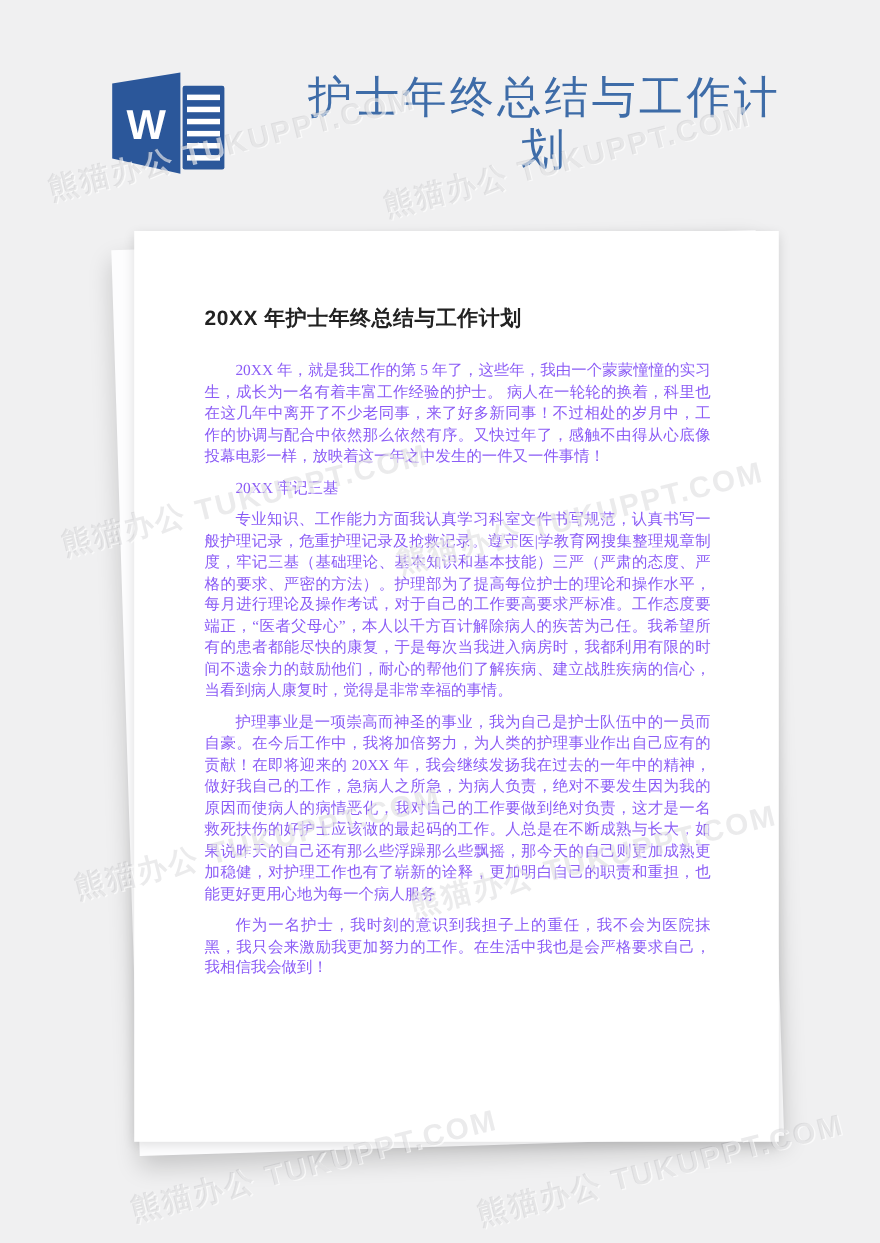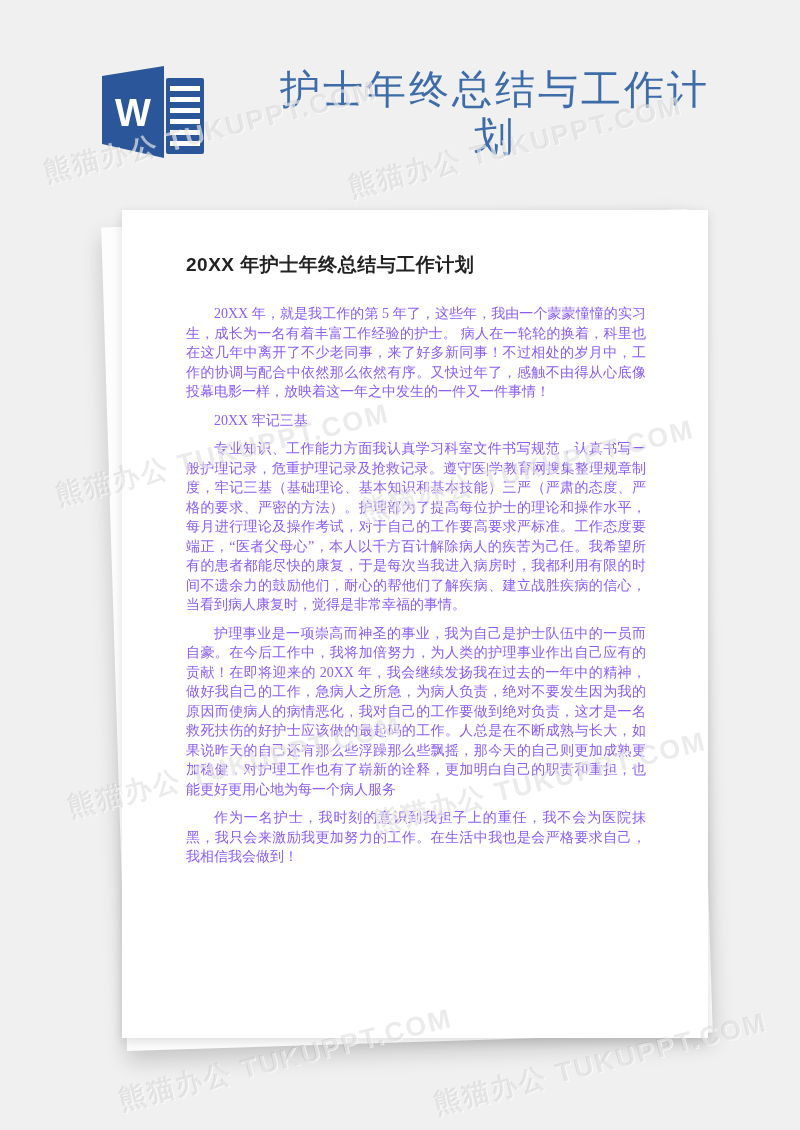--- a/index.html
+++ b/index.html
@@ -29,21 +29,21 @@
     position:absolute;left:114px;top:218px;width:586px;height:824px;z-index:1;
     background:#fdfdfe;transform:rotate(-1.8deg);
     box-shadow:0 10px 22px rgba(0,0,0,0.18);
   }
   .front-page{
     position:absolute;left:122px;top:210px;width:586px;height:828px;z-index:2;
     background:#ffffff;box-shadow:0 3px 10px rgba(0,0,0,0.13);
   }
   .doc-content{
     position:absolute;top:0;left:0;right:0;bottom:0;
-    padding:42px 62px 0 64px;box-sizing:border-box;
+    padding:66px 62px 0 64px;box-sizing:border-box;
   }
   .doc-title{
     margin:0 0 26px 0;
     font-family:"Liberation Sans",sans-serif;
     font-size:19px;font-weight:bold;color:#222222;letter-spacing:0.5px;
   }
   .doc-p{
     margin:0 0 9px 0;
     font-size:14px;line-height:19.5px;color:#8b5cf6;
     text-align:justify;text-indent:2em;

